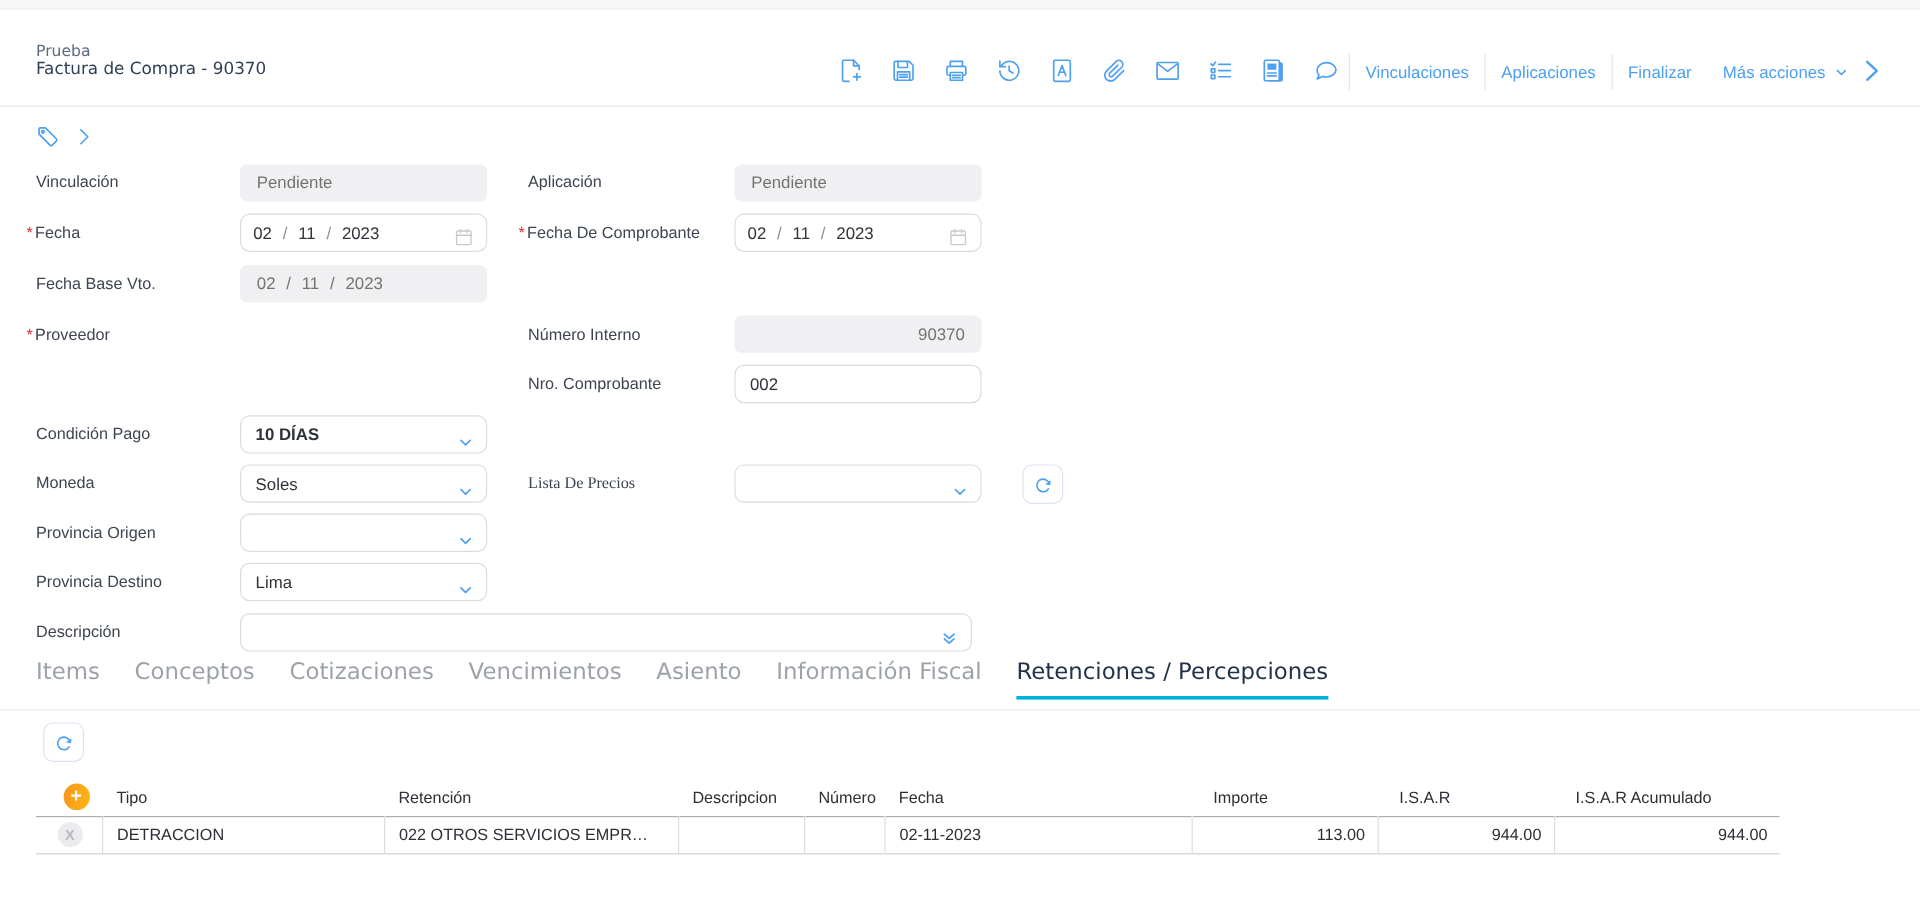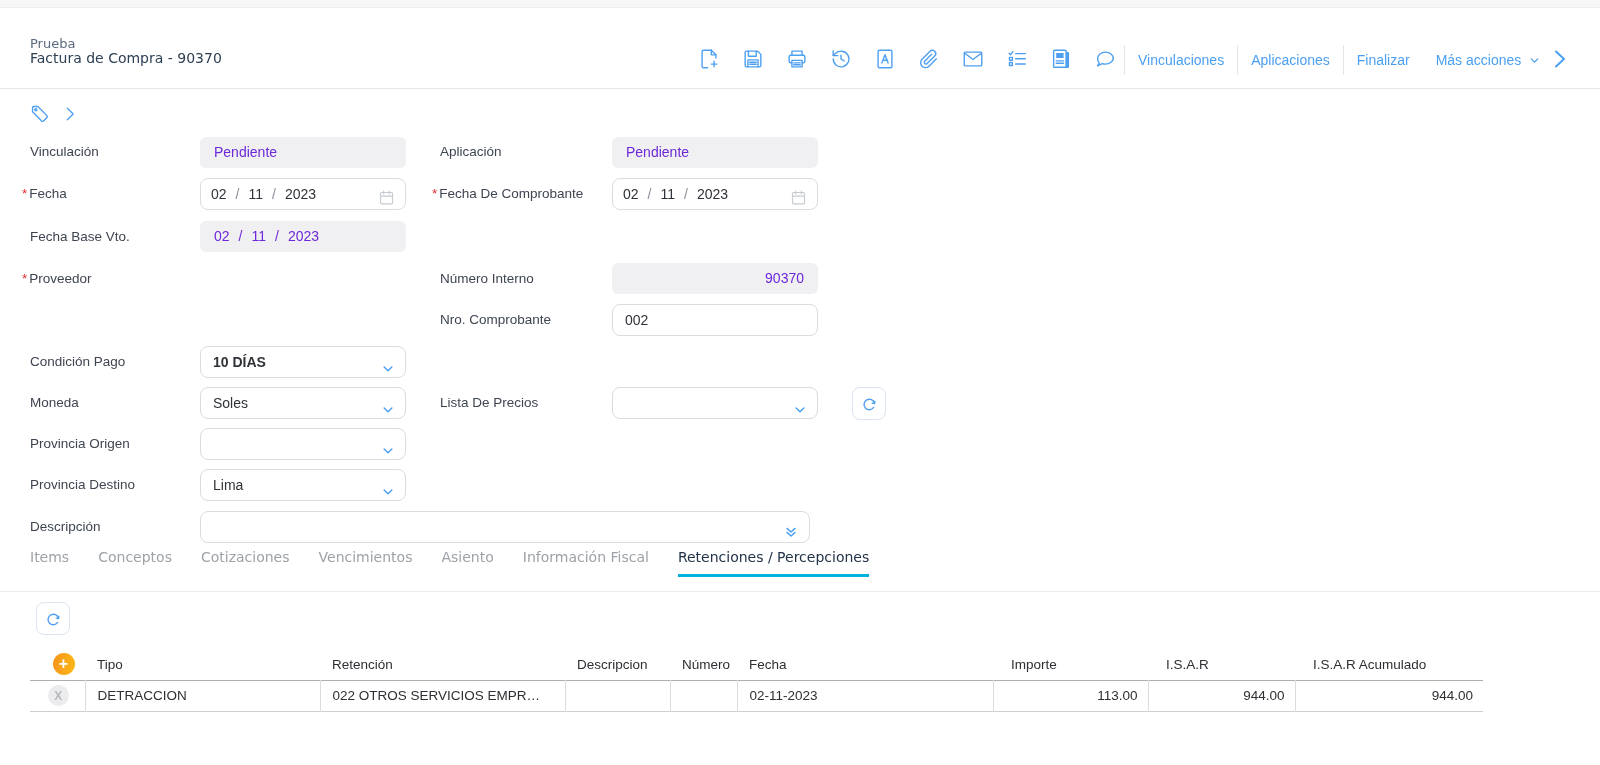--- a/index.html
+++ b/index.html
@@ -23,39 +23,39 @@
   .collapse { position:absolute; left:1549px; top:48px; width:22px; height:22px; }
   .collapse svg { width:22px; height:22px; stroke:#4d9ff0; fill:none; stroke-width:2; stroke-linecap:round; stroke-linejoin:round; }
 
   
   .tagrow { position:absolute; left:30px; top:104px; display:flex; align-items:center; gap:14px; }
   .tagrow svg { stroke:#4d9ff0; fill:none; stroke-width:1.5; stroke-linecap:round; stroke-linejoin:round; }
 
   
   .lbl { position:absolute; font-size:13.5px; color:#3e4551; white-space:nowrap; }
   .req { color:#e12d2d; margin-right:2px; }
-  .ro-field { position:absolute; width:206px; height:31px; background:#f0f0f2; border-radius:6px; font-size:14px; color:#6d28d9; line-height:31px; padding:0 14px; }
+  .ro-field { position:absolute; width:206px; height:31px; background:#f0f0f2; border-radius:6px; font-size:14px; color:#737373; line-height:31px; padding:0 14px; }
   .ro-field.num { text-align:right; }
   .inp { position:absolute; width:206px; height:32px; background:#fff; border:1px solid #d9dce0; border-radius:8px; font-size:14px; color:#2f3338; line-height:30px; padding:0 12px; }
   .sel { cursor:pointer; }
   .sel .chev { position:absolute; right:10px; top:9px; width:14px; height:14px; }
   .sel .chev svg { width:14px; height:14px; stroke:#4a9ff2; fill:none; stroke-width:2; stroke-linecap:round; stroke-linejoin:round; }
   .datebox { display:flex; align-items:center; gap:9px; padding:0 10px; }
   .datebox .sep { color:#8a9099; }
   .datebox .cal { margin-left:auto; width:17px; height:17px; }
   .datebox .cal svg { width:17px; height:17px; stroke:#c6cbd1; fill:none; stroke-width:1.6; stroke-linecap:round; }
   .ro-date { display:flex; align-items:center; gap:9px; line-height:31px; }
   .redact { display:inline-block; width:84px; height:13px; margin-left:6px; background:#b3b9c2; border-radius:2px; filter:blur(3px); opacity:.75; vertical-align:middle; }
   .iconbtn { position:absolute; width:34px; height:33px; border:1px solid #dbe4f0; border-radius:8px; background:#fff; display:flex; align-items:center; justify-content:center; cursor:pointer; }
   .iconbtn svg { width:18px; height:18px; stroke:#4d9ff0; fill:none; stroke-width:1.8; stroke-linecap:round; stroke-linejoin:round; }
   .dblchev { position:absolute; right:10px; top:8px; width:16px; height:16px; }
   .dblchev svg { width:16px; height:16px; stroke:#4a9ff2; fill:none; stroke-width:1.8; stroke-linecap:round; stroke-linejoin:round; }
 
   
-  .tabs { position:absolute; left:30px; top:549px; display:flex; gap:29px; font-family:"DejaVu Sans", sans-serif; font-size:14px; }
+  .tabs { position:absolute; left:30px; top:549px; display:flex; gap:29px; font-family:"DejaVu Sans", sans-serif; font-size:19px; }
   .tab { color:#9da2a8; padding-bottom:9px; cursor:pointer; white-space:nowrap; }
   .tab.active { color:#223349; border-bottom:3px solid #00b2dd; }
   .tabs-line { position:absolute; left:0; top:591px; width:1600px; height:1px; background:#ebebec; }
 
   
   .grid-refresh { left:36px; top:602px; }
   table.grid { position:absolute; left:30px; top:649px; width:1453px; border-collapse:collapse; table-layout:fixed; font-size:13.5px; color:#2c2f33; }
   table.grid th { font-weight:normal; text-align:left; padding:0 0 0 12px; height:31px; }
   table.grid th.num { padding-left:18px; }
   table.grid thead tr { border-bottom:1px solid #aeaeae; }
@@ -252,21 +252,21 @@
     <span></span>
     <span class="dblchev"><svg viewBox="0 0 20 20">
           <path d="M5 5.5l5 4.5 5-4.5M5 10.5l5 4.5 5-4.5"></path>
         </svg></span>
   </div>
 
   <div class="lbl" style="left:440px; top:144px;">Aplicación</div>
   <div class="lbl" style="left:432px; top:186px;"><span class="req">*</span><span>Fecha De Comprobante</span></div>
   <div class="lbl" style="left:440px; top:271px;">Número Interno</div>
   <div class="lbl" style="left:440px; top:312px;">Nro. Comprobante</div>
-  <div class="lbl" style="left:440px; top:395px;">Lista De Precios</div>
+  <div class="lbl" style="left:440px; top:395px;font-family:Liberation Serif, serif;">Lista De Precios</div>
 
   <div class="ro-field" style="left:612px; top:137px;">Pendiente</div>
 
   <div class="inp datebox" style="left:612px; top:178px;">
     <span>02</span>
       <span class="sep">/</span>
       <span>11</span>
       <span class="sep">/</span>
       <span>2023</span>
     <span class="cal"><svg viewBox="0 0 24 24">

